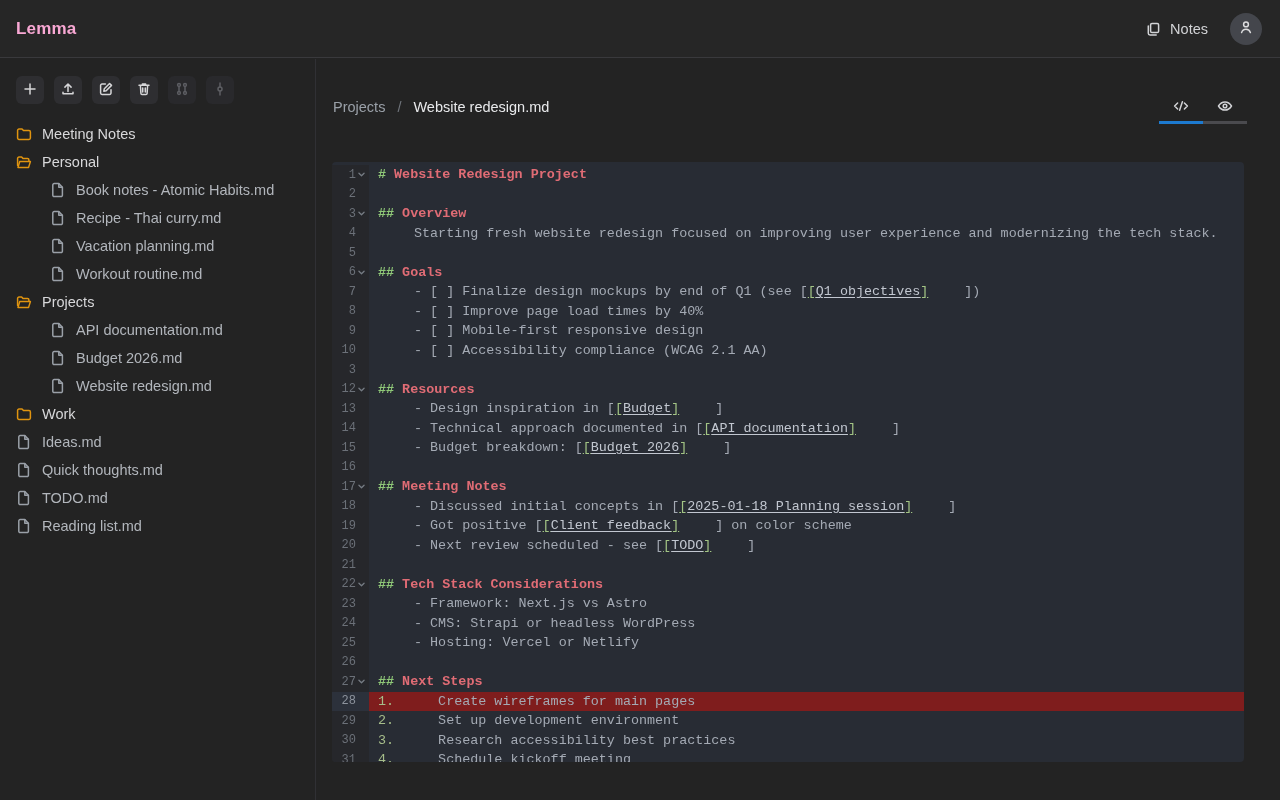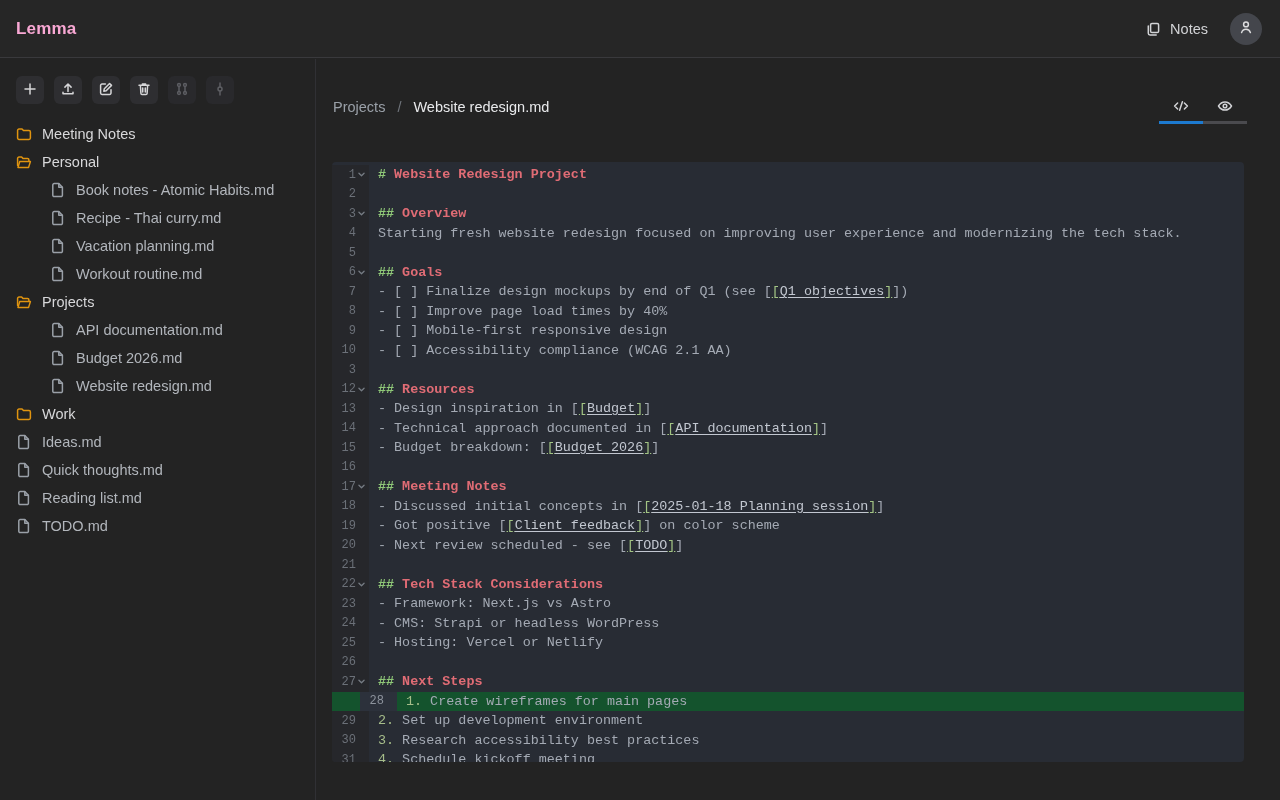--- a/index.html
+++ b/index.html
@@ -47,25 +47,25 @@
   
   .editor { position:absolute; left:332px; top:162px; width:912px; height:600px; background:#282c34;
             border-radius:4px; overflow:hidden; padding-top:3px; cursor:text; }
   .eline { display:flex; height:19.5px; }
   .gut { flex:0 0 37px; background:#26272b; display:flex; align-items:center; justify-content:flex-end;
          padding-right:2px; font-family:"Liberation Mono", monospace; font-size:12px; color:#6b7078; }
   .gut .num { display:block; text-align:right; }
   .gut .fold { width:11px; display:flex; align-items:center; justify-content:center; color:#767c84; }
   .code { flex:1; padding-left:9px; white-space:pre; font-family:"Liberation Mono", monospace;
           font-size:13.4px; line-height:19.5px; color:#a9aeb8; }
-  .eline.active { background:#14532d;padding-left:28px; }
+  .eline.active { background:#7f1d1d; }
   .eline.active .gut { background:#2c313b; color:#8d939d; }
   .code .hm { color:#8fc878; font-weight:bold; }
   .code .ht { color:#e06c75; font-weight:bold; }
-  .code .tx { color:#a4aab4; }
+  .code .tx { color:#a4aab4;margin-left:36px; }
   .code .lb { color:#a3c585; text-decoration:underline; text-underline-offset:2px; }
   .code .lt { color:#c2c7d0; text-decoration:underline; text-underline-offset:2px; }
   .code .ol { color:#a6bd8a; }
 </style>
 </head>
 <body>
 
 <header class="topbar">
   <div class="app-title">Lemma</div>
   <div class="topbar-right">
@@ -243,30 +243,30 @@
         </span>
         <span class="tlabel">Quick thoughts.md</span>
       </div>
       <div class="tree-row file">
         <span class="ticon" style="color: rgb(154, 160, 168);">
           <svg width="16" height="16" viewBox="0 0 16 16" fill="none" stroke="currentColor" stroke-width="1.5" stroke-linecap="round" stroke-linejoin="round">
             <path d="M4.2 1.6h4.6L12.4 5.2v8a1.4 1.4 0 0 1-1.4 1.4H4.2a1.4 1.4 0 0 1-1.4-1.4V3a1.4 1.4 0 0 1 1.4-1.4Z"></path>
             <path d="M8.8 1.8v3.4h3.4"></path>
           </svg>
         </span>
+        <span class="tlabel">TODO.md</span>
+      </div>
+      <div class="tree-row file">
+        <span class="ticon" style="color: rgb(154, 160, 168);">
+          <svg width="16" height="16" viewBox="0 0 16 16" fill="none" stroke="currentColor" stroke-width="1.5" stroke-linecap="round" stroke-linejoin="round">
+            <path d="M4.2 1.6h4.6L12.4 5.2v8a1.4 1.4 0 0 1-1.4 1.4H4.2a1.4 1.4 0 0 1-1.4-1.4V3a1.4 1.4 0 0 1 1.4-1.4Z"></path>
+            <path d="M8.8 1.8v3.4h3.4"></path>
+          </svg>
+        </span>
         <span class="tlabel">Reading list.md</span>
-      </div>
-      <div class="tree-row file">
-        <span class="ticon" style="color: rgb(154, 160, 168);">
-          <svg width="16" height="16" viewBox="0 0 16 16" fill="none" stroke="currentColor" stroke-width="1.5" stroke-linecap="round" stroke-linejoin="round">
-            <path d="M4.2 1.6h4.6L12.4 5.2v8a1.4 1.4 0 0 1-1.4 1.4H4.2a1.4 1.4 0 0 1-1.4-1.4V3a1.4 1.4 0 0 1 1.4-1.4Z"></path>
-            <path d="M8.8 1.8v3.4h3.4"></path>
-          </svg>
-        </span>
-        <span class="tlabel">TODO.md</span>
       </div>
     </nav>
 </aside>
 <div class="side-divider"></div>
 
 <div class="breadcrumb">
   <span class="crumb-folder">Projects</span>
   <span class="crumb-sep">/</span>
   <span class="crumb-file">Website redesign.md</span>
 </div>

